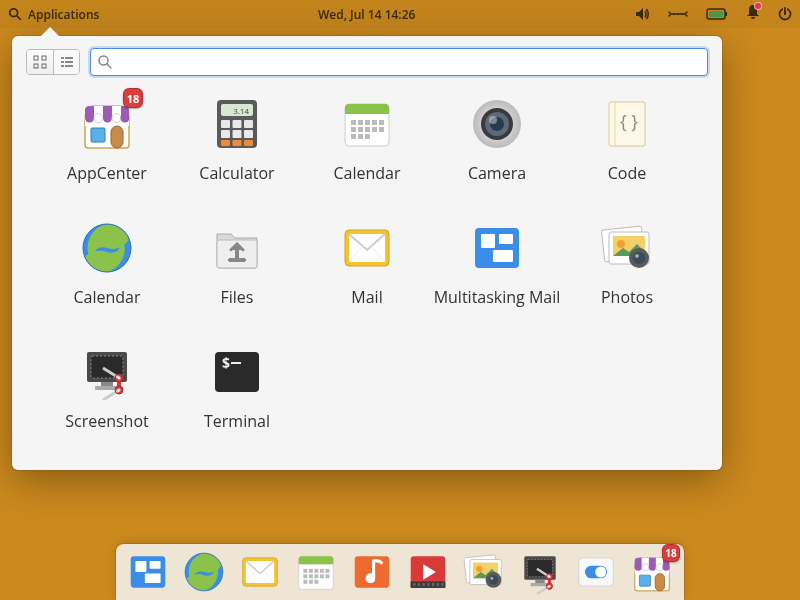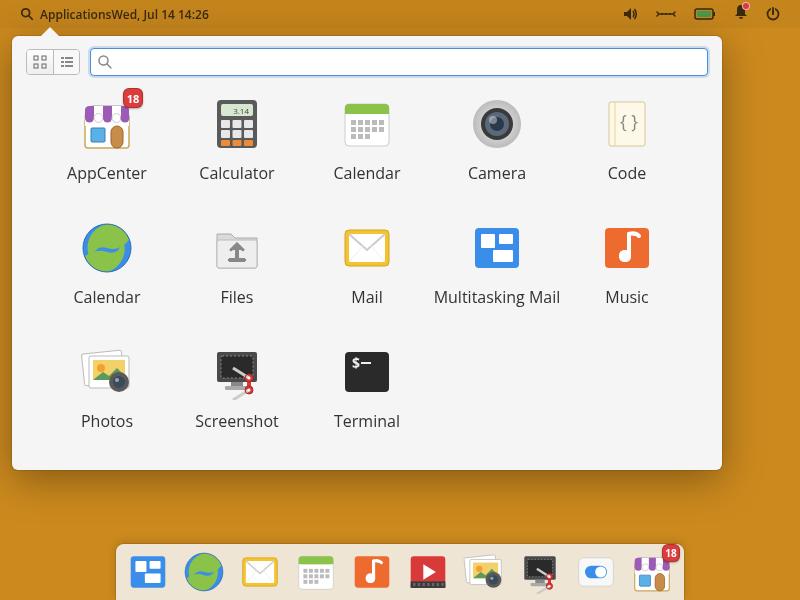--- a/index.html
+++ b/index.html
@@ -1,19 +1,19 @@
 <!DOCTYPE html>
 <html><head>
 <meta charset="utf-8">
 <style>
 *{margin:0;padding:0;box-sizing:border-box;font-family:"Open Sans",sans-serif}
 body{width:800px;height:600px;background:#cc8a1e;overflow:hidden;position:relative}
-.topbar{height:28px;background:rgba(0,0,0,0.03);display:flex;align-items:center;padding:0 20px;color:#3a2a10;font-size:12px;font-weight:600}
+.topbar{height:28px;background:rgba(0,0,0,0.03);display:flex;align-items:center;padding:0 8px;color:#3a2a10;font-size:12px;font-weight:600}
 .topbar-left{display:flex;align-items:center;gap:6px;cursor:pointer}
-.topbar-center{flex:1;}
+.topbar-center{flex:1;text-align:center}
 .topbar-right{display:flex;align-items:center;gap:18px}
 .topbar-right svg{cursor:pointer}
 .bell-wrap{position:relative}
 .bell-dot{position:absolute;top:-2px;right:-2px;width:8px;height:8px;background:#dc3c3c;border-radius:50%;border:1px solid rgba(255,255,255,0.6)}
 .popover{position:absolute;top:36px;left:12px;width:710px;height:434px;background:#f5f5f5;border-radius:6px;box-shadow:0 10px 40px rgba(0,0,0,0.35),0 0 0 1px rgba(0,0,0,0.1)}
 .popover::before{content:"";position:absolute;top:-9px;left:28px;width:0;height:0;border-left:10px solid transparent;border-right:10px solid transparent;border-bottom:10px solid #f5f5f5}
 .popover-header{display:flex;align-items:center;gap:10px;padding:12px 14px}
 .view-toggle{display:flex;border:1px solid #bbb;border-radius:4px;overflow:hidden;background:#fff}
 .view-btn{width:26px;height:24px;display:flex;align-items:center;justify-content:center;cursor:pointer;background:#f8f8f8}
 .view-btn.active{background:linear-gradient(#fdfdfd,#eee)}
@@ -324,26 +324,20 @@
         <div class="app-label">Mail</div>
       </div>
       <div class="app">
         <div class="app-ic"><svg width="56" height="56" viewBox="0 0 56 56">
             <use href="#ic-multitasking"></use>
           </svg></div>
         <div class="app-label">Multitasking Mail</div>
       </div>
       <div class="app">
         <div class="app-ic"><svg width="56" height="56" viewBox="0 0 56 56">
-            <use href="#ic-music"></use>
-          </svg></div>
-        <div class="app-label">Music</div>
-      </div>
-      <div class="app">
-        <div class="app-ic"><svg width="56" height="56" viewBox="0 0 56 56">
             <use href="#ic-photos"></use>
           </svg></div>
         <div class="app-label">Photos</div>
       </div>
       <div class="app">
         <div class="app-ic"><svg width="56" height="56" viewBox="0 0 56 56">
             <use href="#ic-screenshot"></use>
           </svg></div>
         <div class="app-label">Screenshot</div>
       </div>

